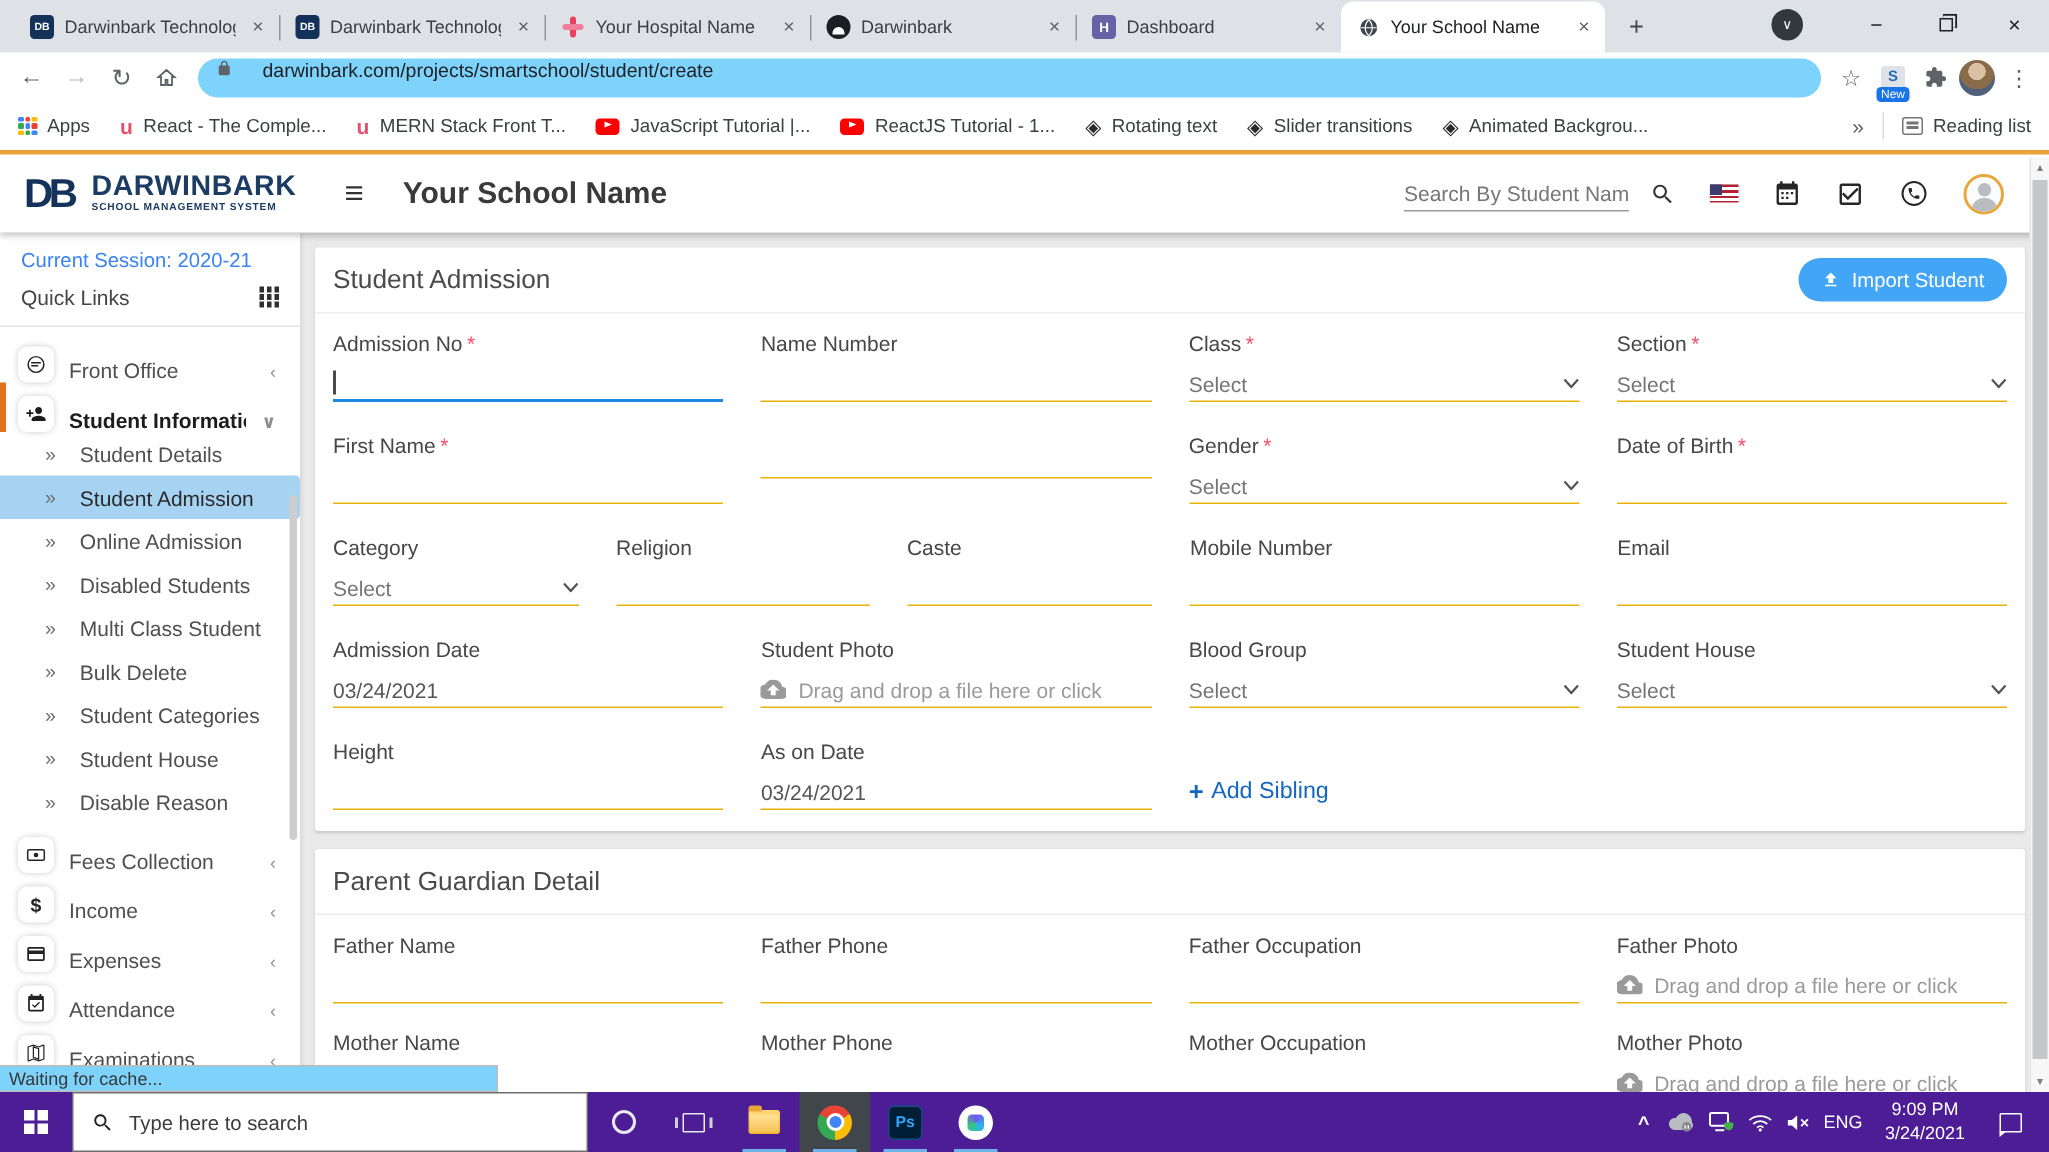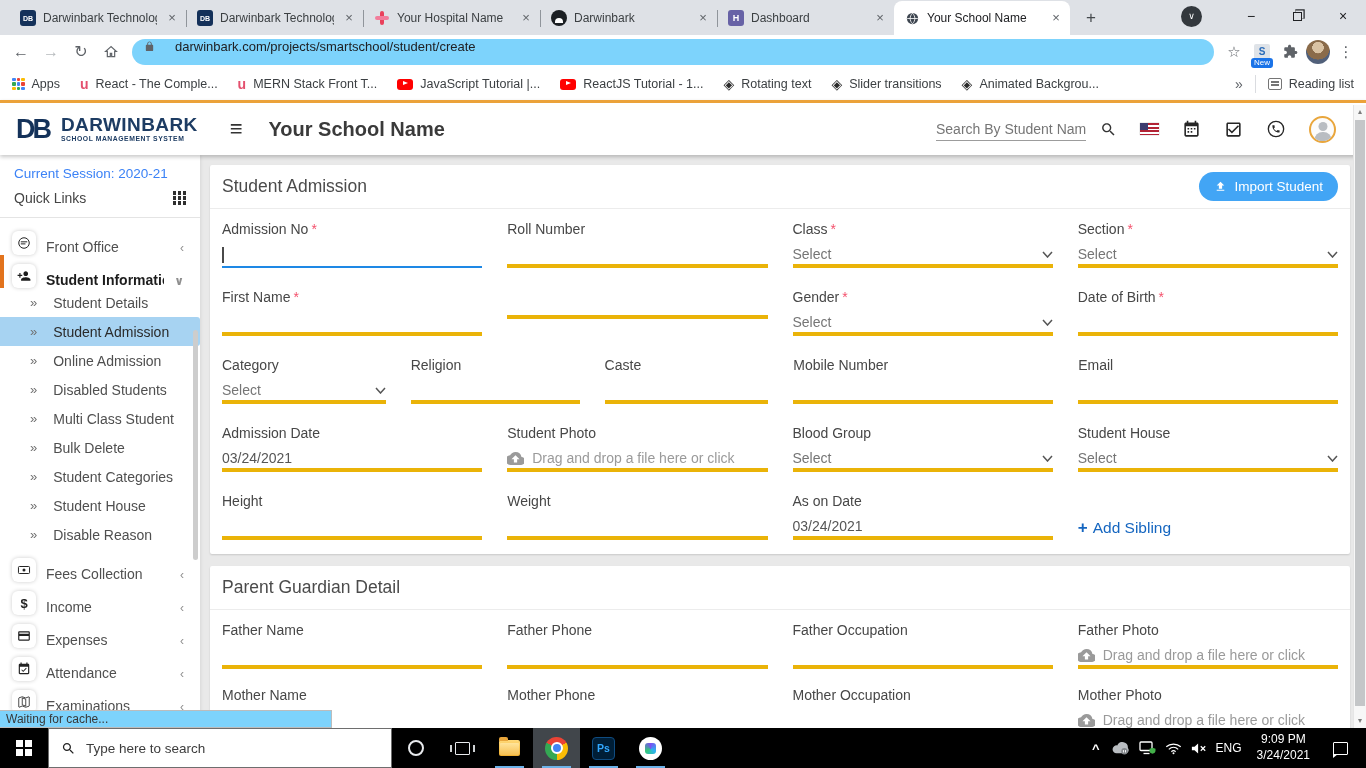--- a/index.html
+++ b/index.html
@@ -95,41 +95,41 @@
 .content{flex:1;padding:10px 16px 0 10px;overflow:hidden}
 .card{background:#fff;border-radius:2px;box-shadow:0 1px 2px rgba(0,0,0,.14);padding:0 12px 14px;margin-bottom:12px}
 .card-head{display:flex;align-items:center;height:44px;border-bottom:1px solid #ececec;margin:0 -12px;padding:0 12px}
 .card-title{font-size:17.5px;color:#4b4b4b}
 .import-btn{margin-left:auto;background:#42a5f5;color:#fff;border:none;border-radius:15px;height:29px;padding:0 15px;font-size:13.5px;display:flex;align-items:center;gap:7px;cursor:default}
 .frow{display:grid;grid-template-columns:repeat(4,1fr);gap:0 25px;padding-top:21px}
 .frow.first{padding-top:12px}
 .frow.five{grid-template-columns:.63fr .65fr .63fr 1fr 1fr}
 .flabel{font-size:14px;color:#474747;height:17px;white-space:nowrap}
 .req{color:#f4516c;margin-left:3px}
-.finput{margin-top:6px;height:24px;display:flex;align-items:center;border-bottom:4px solid #eab308;font-size:14px;color:#555}
+.finput{margin-top:6px;height:24px;display:flex;align-items:center;border-bottom:1px solid #eab308;font-size:14px;color:#555}
 .finput.sel{justify-content:space-between;color:#757575}
 .finput.focused{border-bottom:2px solid #1e88e5}
 .caret{display:inline-block;width:1.5px;height:16px;background:#4a4a4a}
 .finput.upl{gap:8px;color:#9a9a9a}
 .addsib-wrap{display:flex;align-items:flex-end;padding-bottom:2px}
 .addsib{display:flex;align-items:center;gap:5px;color:#1566c0;font-size:15.5px}
 .addsib .plus{font-weight:bold;font-size:17px}
 
 
 .vscroll{position:absolute;right:0;top:-50px;width:13px;height:623px;background:#f7f7f7;border-left:1px solid #e5e5e5;z-index:6}
 .sarrow{position:absolute;left:0;width:100%;text-align:center;font-size:8px;color:#7d7d7d;line-height:14px}
 .sarrow.up{top:0}
 .sarrow.dn{bottom:0}
 .sthumb{position:absolute;top:15px;bottom:22px;left:1px;right:1px;background:#c4c6c8}
 
 
 .status-tip{position:absolute;left:0;bottom:40px;width:332px;height:18px;background:#7dd3fc;border:1px solid #bcbcbc;border-left:none;font-size:12px;color:#383838;display:flex;align-items:center;padding-left:6px;z-index:40}
 
 
-.taskbar{position:absolute;left:0;bottom:0;width:100%;height:40px;background:#000000;display:flex;align-items:stretch;z-index:50;color:#fff}
+.taskbar{position:absolute;left:0;bottom:0;width:100%;height:40px;background:#4c1d95;display:flex;align-items:stretch;z-index:50;color:#fff}
 .tstart{width:48px;display:flex;align-items:center;justify-content:center}
 .winlogo{display:grid;grid-template-columns:7px 7px;gap:1.5px}
 .winlogo i{width:7px;height:7px;background:#fdfdfd}
 .tsearch{width:344px;background:#fff;border:1px solid #6e6e6e;display:flex;align-items:center;gap:10px;padding:0 12px}
 .tsearch input{border:none;outline:none;flex:1;font-size:13.5px;color:#111;background:transparent}
 .tsearch input::placeholder{color:#3c3c3c}
 .tbtn{width:47px;display:flex;align-items:center;justify-content:center;position:relative}
 .tbtn.running::after{content:"";position:absolute;left:9px;right:9px;bottom:0;height:2.5px;background:#6cb2e8}
 .tbtn.activewin{background:#41464b}
 .cring{width:16px;height:16px;border:2px solid #e8eaed;border-radius:50%}
@@ -480,21 +480,21 @@
       </div>
 
       <div class="frow first">
         <div class="field">
           <div class="flabel"><span>Admission No</span><span class="req">*</span></div>
           <div class="finput focused">
               <span class="caret"></span>
             </div>
         </div>
         <div class="field">
-          <div class="flabel"><span>Roll Number</span></div>
+          <div class="flabel"><span>Name Number</span></div>
           <div class="finput"></div>
         </div>
         <div class="field">
           <div class="flabel"><span>Class</span><span class="req">*</span></div>
           <div class="finput sel">
               <span>Select</span>
               <svg width="11" height="7" viewBox="0 0 11 7">
                 <path d="M1 1l4.5 5L10 1" fill="none" stroke="#555" stroke-width="1.5"></path>
               </svg>
             </div>
@@ -593,24 +593,20 @@
               <svg width="11" height="7" viewBox="0 0 11 7">
                 <path d="M1 1l4.5 5L10 1" fill="none" stroke="#555" stroke-width="1.5"></path>
               </svg>
             </div>
         </div>
       </div>
 
       <div class="frow">
         <div class="field">
           <div class="flabel"><span>Height</span></div>
-          <div class="finput"></div>
-        </div>
-        <div class="field">
-          <div class="flabel"><span>Weight</span></div>
           <div class="finput"></div>
         </div>
         <div class="field">
           <div class="flabel"><span>As on Date</span></div>
           <div class="finput">
               <span>03/24/2021</span>
             </div>
         </div>
         <div class="addsib-wrap">
           <div class="addsib">

